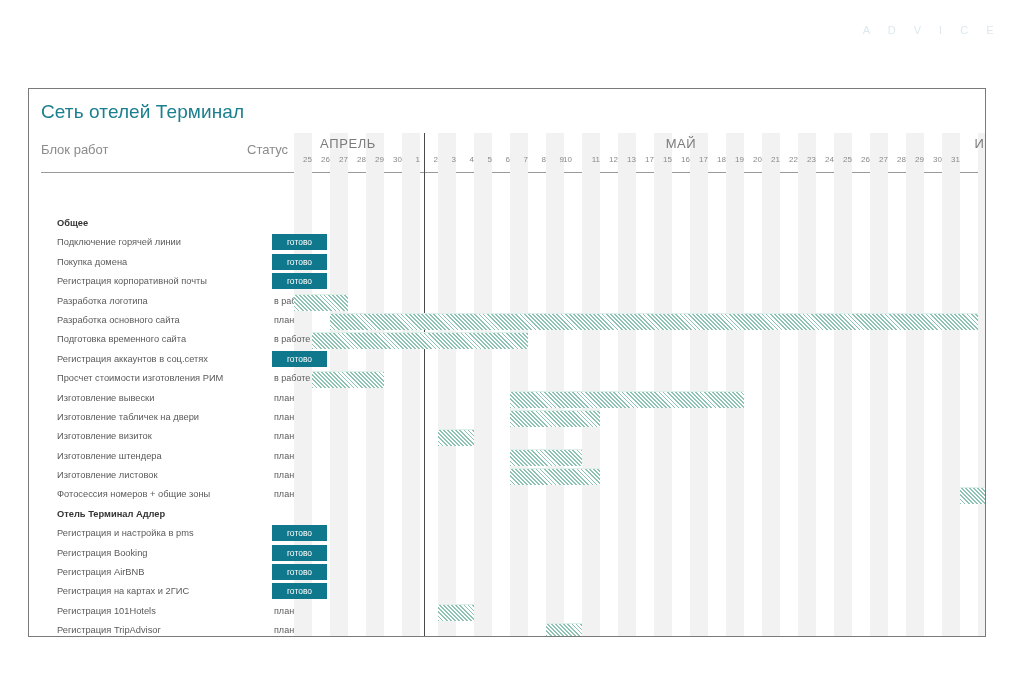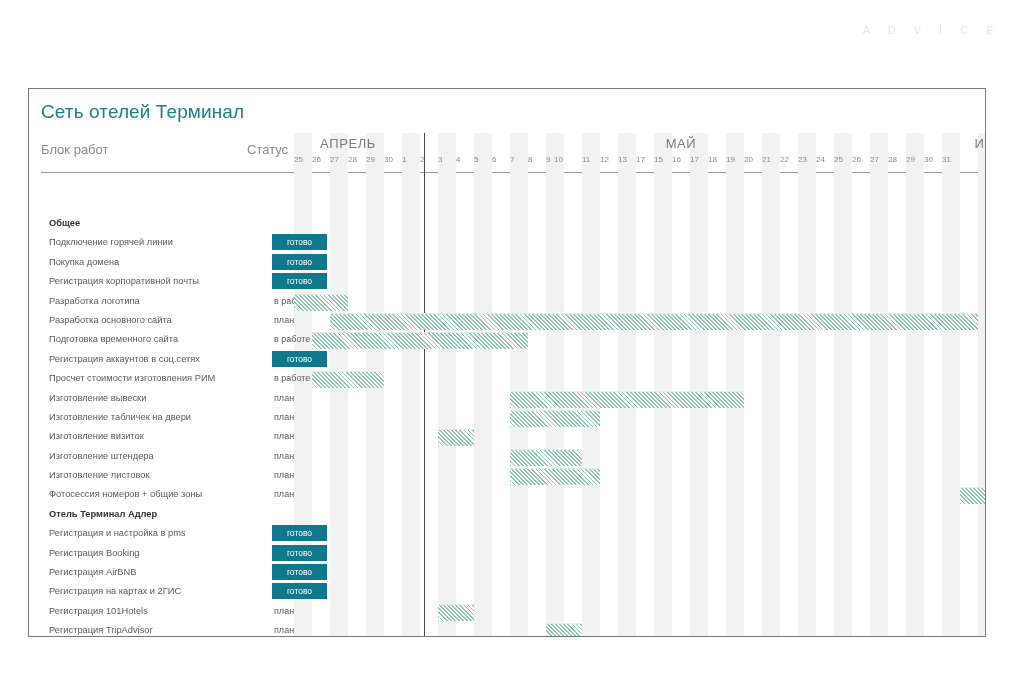--- a/index.html
+++ b/index.html
@@ -51,40 +51,40 @@
   
   #grid{
     position:absolute;left:265px;top:44px;
     width:692px;height:504px;
   }
   .daycol{
     position:absolute;top:0;bottom:0;width:18px;
   }
   .daycol.shade{background:#f2f2f2;}
   .daynum{
-    position:absolute;top:22px;width:18px;text-align:left;
+    position:absolute;top:22px;width:18px;text-align:right;
     font-size:8px;color:#8a8a8a;
   }
   #month-divider{
     position:absolute;left:130px;top:0;width:1px;height:504px;
     background:#4a4a4a;
   }
   #header-rule{
     position:absolute;left:-253px;top:39px;width:945px;height:1px;
     background:#9a9a9a;
   }
   
   #rows{
     position:absolute;left:0;top:126px;right:0;
   }
   .row{
     position:relative;height:19.4px;
   }
   .rowlabel{
-    position:absolute;left:20px;top:3px;
+    position:absolute;left:28px;top:3px;
     font-size:9.3px;color:#5a5a5a;white-space:nowrap;
   }
   .rowlabel.group{font-weight:bold;color:#333;}
   .status{
     position:absolute;left:245px;top:3px;
     font-size:9px;color:#5a5a5a;white-space:nowrap;
   }
   .status.done{
     left:243px;top:0px;
     width:55px;height:16px;line-height:16px;text-align:center;

